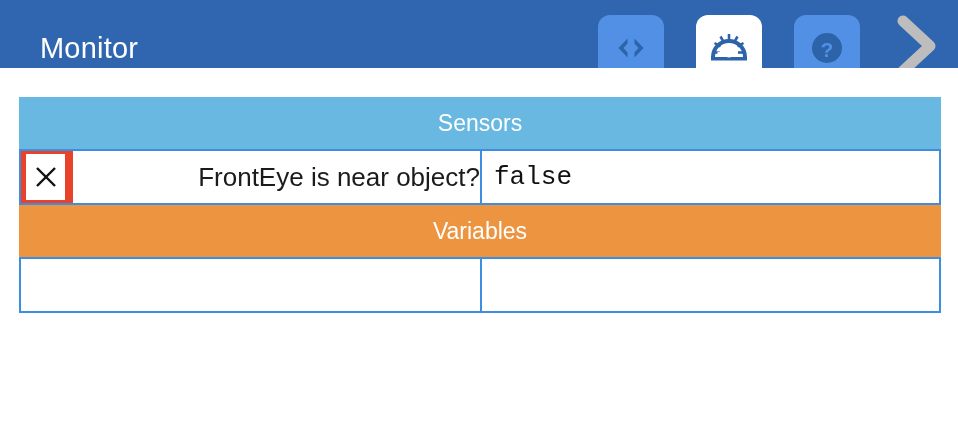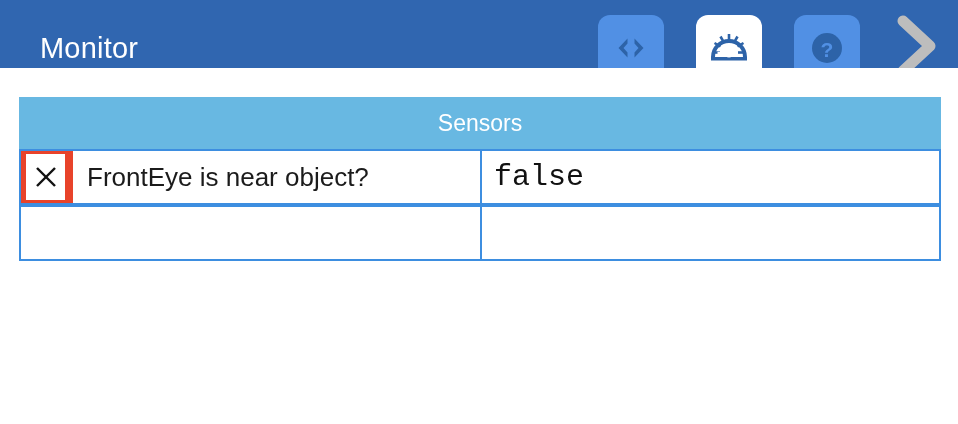--- a/index.html
+++ b/index.html
@@ -109,20 +109,21 @@
   .cell-name {
     flex: 0 0 461px;
     width: 461px;
     position: relative;
     display: flex;
     align-items: center;
     box-sizing: border-box;
     border-right: 2px solid #3d8ee0;
     background: #ffffff;
     overflow: hidden;
+    justify-content: flex-end;
   }
   .cell-value {
     flex: 1 1 auto;
     display: flex;
     align-items: center;
     box-sizing: border-box;
     background: #ffffff;
     overflow: hidden;
   }
 
@@ -145,21 +146,21 @@
 
   .sensor-label {
     margin-left: 66px;
     font-size: 26px;
     color: #1b1b1b;
     white-space: nowrap;
   }
   .sensor-value {
     margin-left: 12px;
     font-family: "Liberation Mono", "DejaVu Sans Mono", monospace;
-    font-size: 30px;
+    font-size: 26px;
     color: #111111;
     white-space: nowrap;
   }
   .empty-row-cell { color: transparent; }
 </style>
 </head>
 <body>
 
 <div class="app-header">
 
@@ -231,20 +232,21 @@
             </svg>
           </span>
         </button>
         <span class="sensor-label">FrontEye is near object?</span>
       </div>
       <div class="cell-value">
         <span class="sensor-value">false</span>
       </div>
     </div>
 
+    <div class="group-header variables">Variables</div>
 
     <div class="data-row">
       <div class="cell-name">
         <span class="sensor-label empty-row-cell"></span>
       </div>
       <div class="cell-value">
         <span class="sensor-value empty-row-cell"></span>
       </div>
     </div>
 

